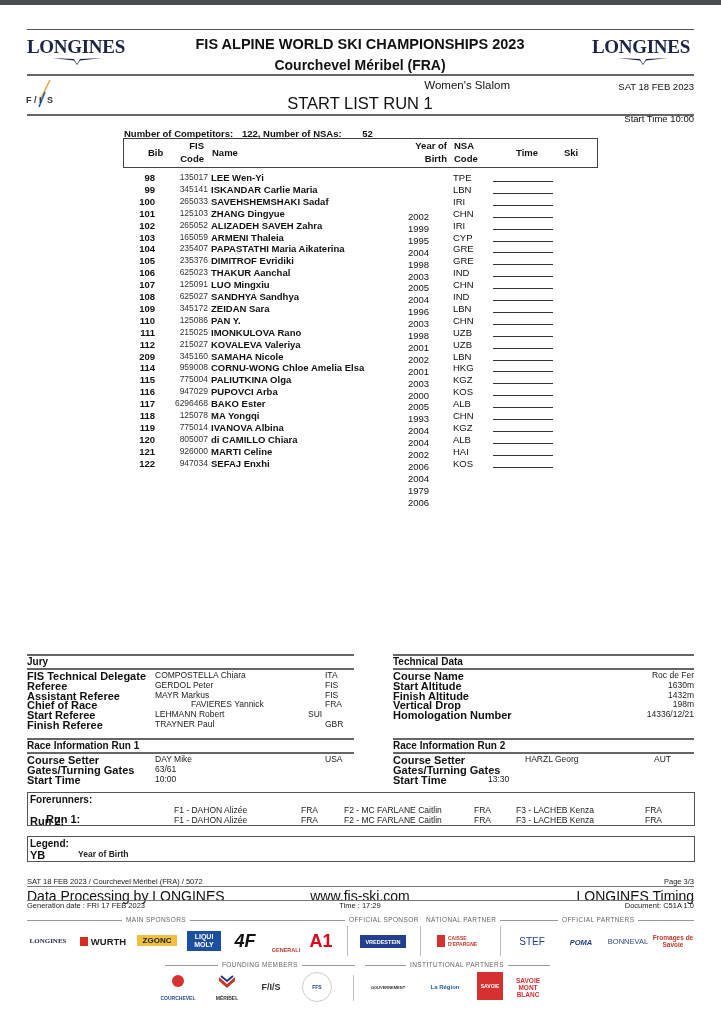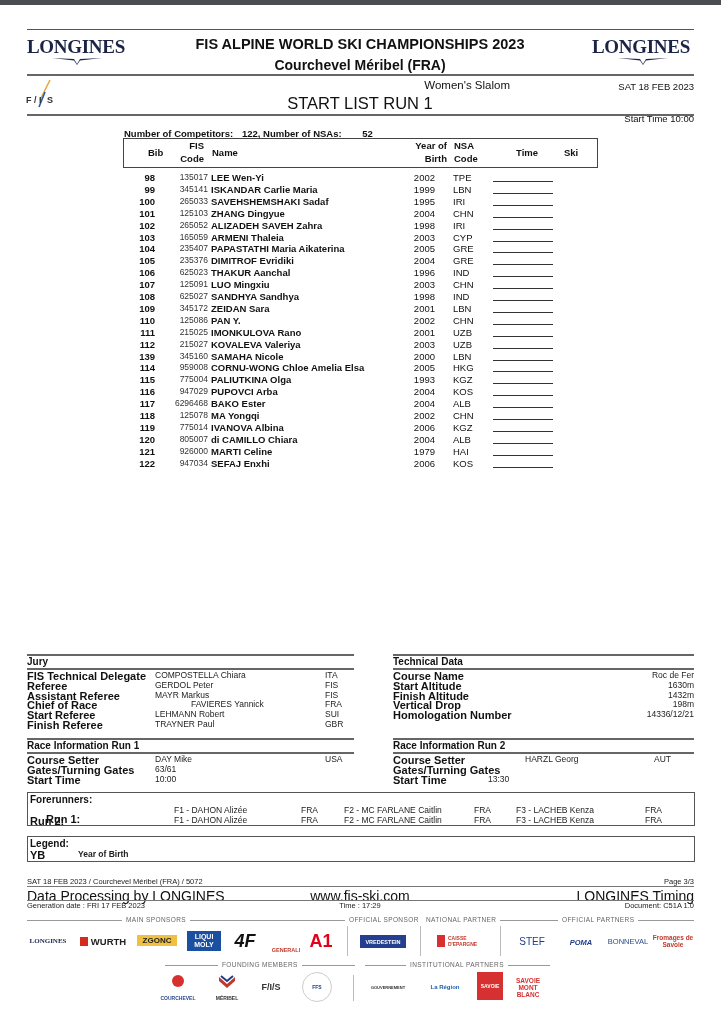--- a/index.html
+++ b/index.html
@@ -24,21 +24,21 @@
 
     
     .competitors { font-size: 9.5px; font-weight: bold; }
     .thead-box { position: absolute; left: 123px; top: 138px; width: 473px; height: 28px; border: 1px solid #444; }
     .th { position: absolute; font-size: 9.5px; font-weight: bold; }
     .row { position: absolute; left: 123px; width: 480px; height: 12px; font-size: 9.5px; }
     .row span { position: absolute; top: 0; white-space: nowrap; }
     .c-bib { left: 0; width: 32px; text-align: right; font-weight: bold; }
     .c-fis { left: 34px; width: 51px; text-align: right; font-size: 8.5px; color: #333; }
     .c-name { left: 88px; font-weight: bold; }
-    .c-yb { left: 274px; width: 38px; text-align: right; }
+    .c-yb { left: 285px; width: 38px; text-align: left; margin-top: 39px; }
     .c-nsa { left: 330px; }
     .c-time { left: 370px; top: 9px !important; width: 60px; height: 0; border-top: 1px solid #333; }
 
     
     .sec-title { font-size: 10px; font-weight: bold; }
     .lbl { font-size: 11px; font-weight: bold; }
     .val { font-size: 8.5px; color: #222; }
     .box { position: absolute; border: 1px solid #555; }
 
     
@@ -224,21 +224,21 @@
     </div>
     <div class="row" style="top:338.6px;">
       <span class="c-bib">112</span>
       <span class="c-fis">215027</span>
       <span class="c-name">KOVALEVA Valeriya</span>
       <span class="c-yb">2003</span>
       <span class="c-nsa">UZB</span>
       <span class="c-time"></span>
     </div>
     <div class="row" style="top:350.5px;">
-      <span class="c-bib">139</span>
+      <span class="c-bib">209</span>
       <span class="c-fis">345160</span>
       <span class="c-name">SAMAHA Nicole</span>
       <span class="c-yb">2000</span>
       <span class="c-nsa">LBN</span>
       <span class="c-time"></span>
     </div>
     <div class="row" style="top:362.4px;">
       <span class="c-bib">114</span>
       <span class="c-fis">959008</span>
       <span class="c-name">CORNU-WONG Chloe Amelia Elsa</span>
@@ -323,21 +323,21 @@
     <div class="abs val" style="left:155px; top:679.8px;">GERDOL Peter</div>
     <div class="abs val" style="left:325px; top:679.8px;">FIS</div>
     <div class="abs lbl" style="left:27px; top:689.6px;">Assistant Referee</div>
     <div class="abs val" style="left:155px; top:689.6px;">MAYR Markus</div>
     <div class="abs val" style="left:325px; top:689.6px;">FIS</div>
     <div class="abs lbl" style="left:27px; top:699.4px;">Chief of Race</div>
     <div class="abs val" style="left:155px; top:699.4px;margin-left:36px;">FAVIERES Yannick</div>
     <div class="abs val" style="left:325px; top:699.4px;">FRA</div>
     <div class="abs lbl" style="left:27px; top:709.2px;">Start Referee</div>
     <div class="abs val" style="left:155px; top:709.2px;">LEHMANN Robert</div>
-    <div class="abs val" style="left:325px; top:709.2px;">SUI</div>
+    <div class="abs val" style="left:308px; top:709.2px;">SUI</div>
     <div class="abs lbl" style="left:27px; top:719px;">Finish Referee</div>
     <div class="abs val" style="left:155px; top:719px;">TRAYNER Paul</div>
     <div class="abs val" style="left:325px; top:719px;">GBR</div>
   </div>
 
 <div class="hline thick" style="left:393px; top:654px; width:301px;"></div>
 <div class="abs sec-title" style="left:393px; top:656px;">Technical Data</div>
 <div class="hline thick" style="left:393px; top:668px; width:301px;"></div>
 <div id="tech">
     <div class="abs lbl" style="left:393px; top:670px;">Course Name</div>

